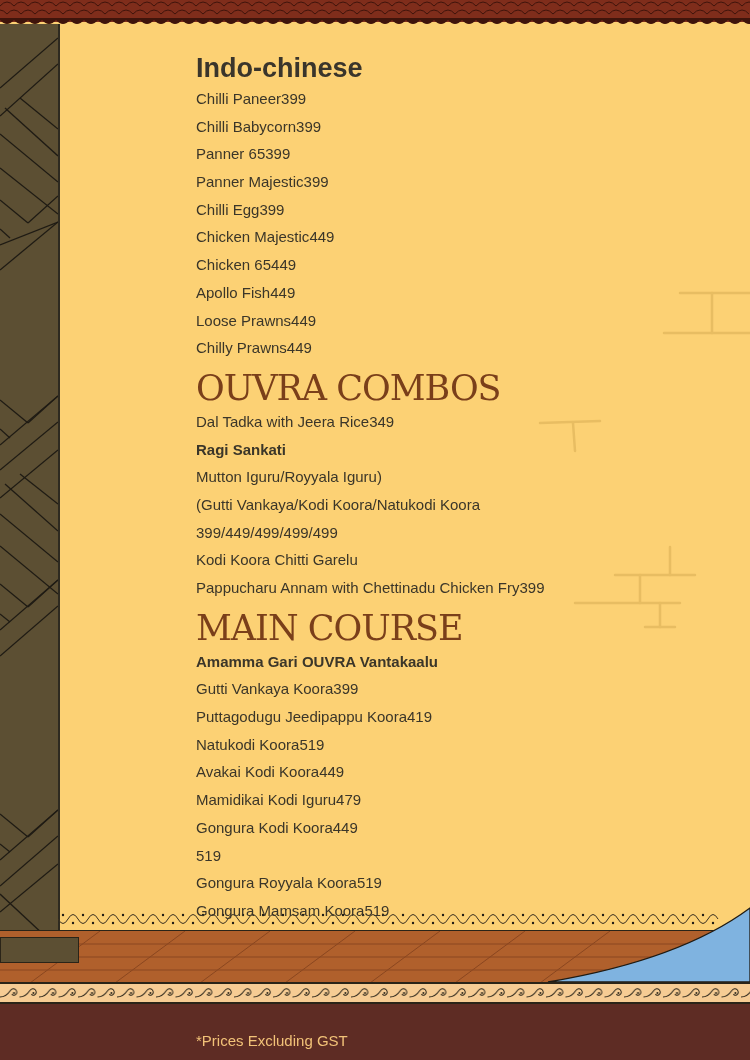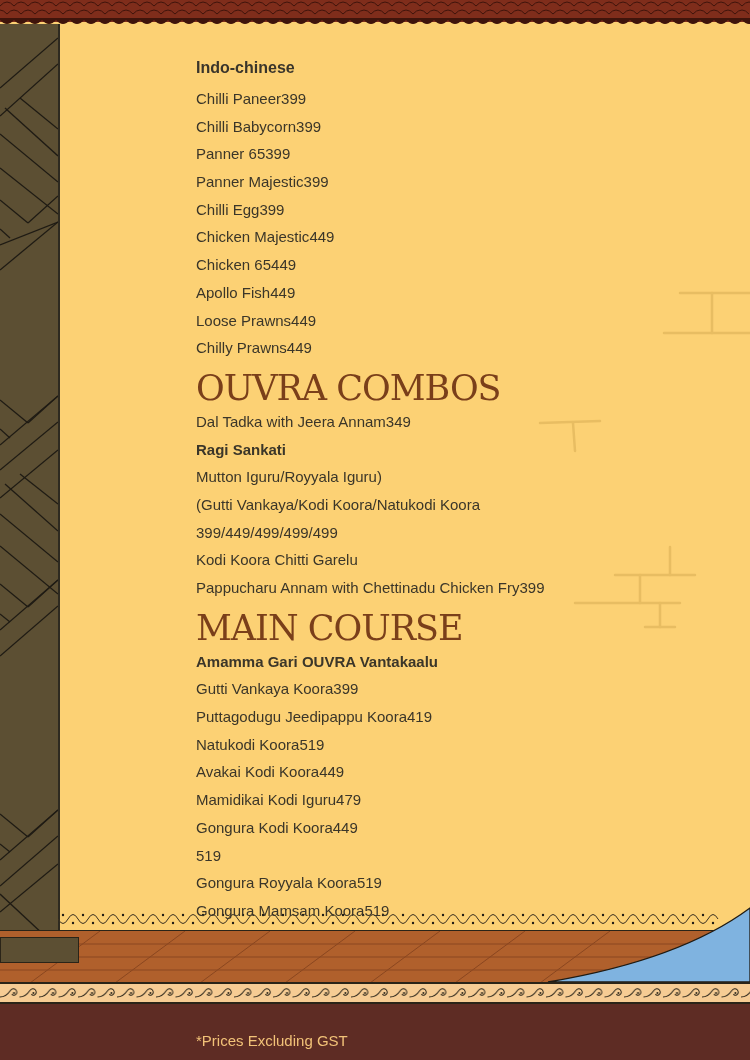--- a/index.html
+++ b/index.html
@@ -9,21 +9,21 @@
   .pillar { position:absolute; left:0; top:24px; width:58px; height:915px; background:#5c4f33; border-right:2px solid #2e2a20; }
   .pillar-base { position:absolute; left:0; top:937px; width:79px; height:26px; background:#5c4f33; border:1px solid #2a2418; box-sizing:border-box; }
   .wave-top { position:absolute; left:58px; top:908px; width:692px; height:22px; }
   .floor { position:absolute; left:0; top:930px; width:750px; height:52px; background:#b0602c; border-top:1px solid #2a2418; }
   .water { position:absolute; left:0; top:900px; width:750px; height:82px; }
   .border-band { position:absolute; left:0; top:982px; width:750px; height:22px; background:#f6cc94; border-top:2px solid #2a2418; border-bottom:2px solid #2a2418; box-sizing:border-box; }
   .footer { position:absolute; left:0; top:1004px; width:750px; height:56px; background:#5e2c24; }
   .footer-note { position:absolute; left:196px; top:28px; font-size:15px; color:#f2c278;text-align:right; }
   .bricks { position:absolute; }
   .menu { position:absolute; left:196px; top:54px; width:420px; color:#3b3629; }
-  .h-sans { font-size:16px; font-weight:bold; color:#3a352b; margin:0 0 3px 0; height:28px; line-height:28px; }
+  .h-sans { font-size:27px; font-weight:bold; color:#3a352b; margin:0 0 3px 0; height:28px; line-height:28px; }
   .h-serif { font-family:"DejaVu Serif", "Liberation Serif", serif; font-size:35px; color:#7a3f1a; letter-spacing:-1px; height:40px; line-height:40px; margin-top:6px; }
   .row { display:flex; height:27.7px; line-height:27.7px; font-size:15px; }
   .row .price { width:36px; text-align:left; }
   .row.bold .name { font-weight:bold; }
 </style>
 </head>
 <body>
 
 <div class="wall"></div>
 
@@ -245,21 +245,21 @@
       </div>
     <div class="row">
         <span class="name">Chilly Prawns</span>
         <span class="price">449</span>
       </div>
   </div>
 
   <div>
     <div class="h-serif">OUVRA COMBOS</div>
     <div class="row">
-        <span class="name">Dal Tadka with Jeera Annam</span>
+        <span class="name">Dal Tadka with Jeera Rice</span>
         <span class="price">349</span>
       </div>
     <div class="row bold">
         <span class="name">Ragi Sankati</span>
         <span class="price"></span>
       </div>
     <div class="row">
         <span class="name">Mutton Iguru/Royyala Iguru)</span>
         <span class="price"></span>
       </div>

